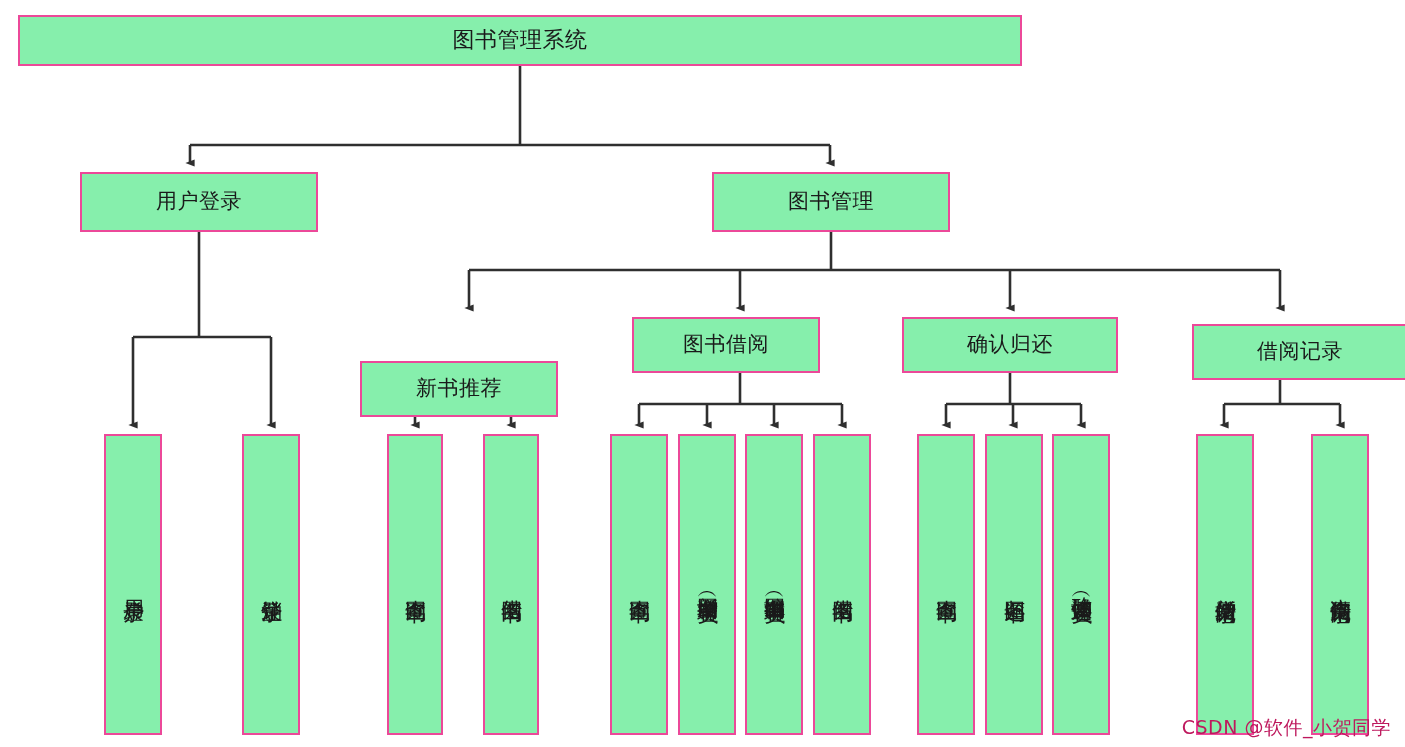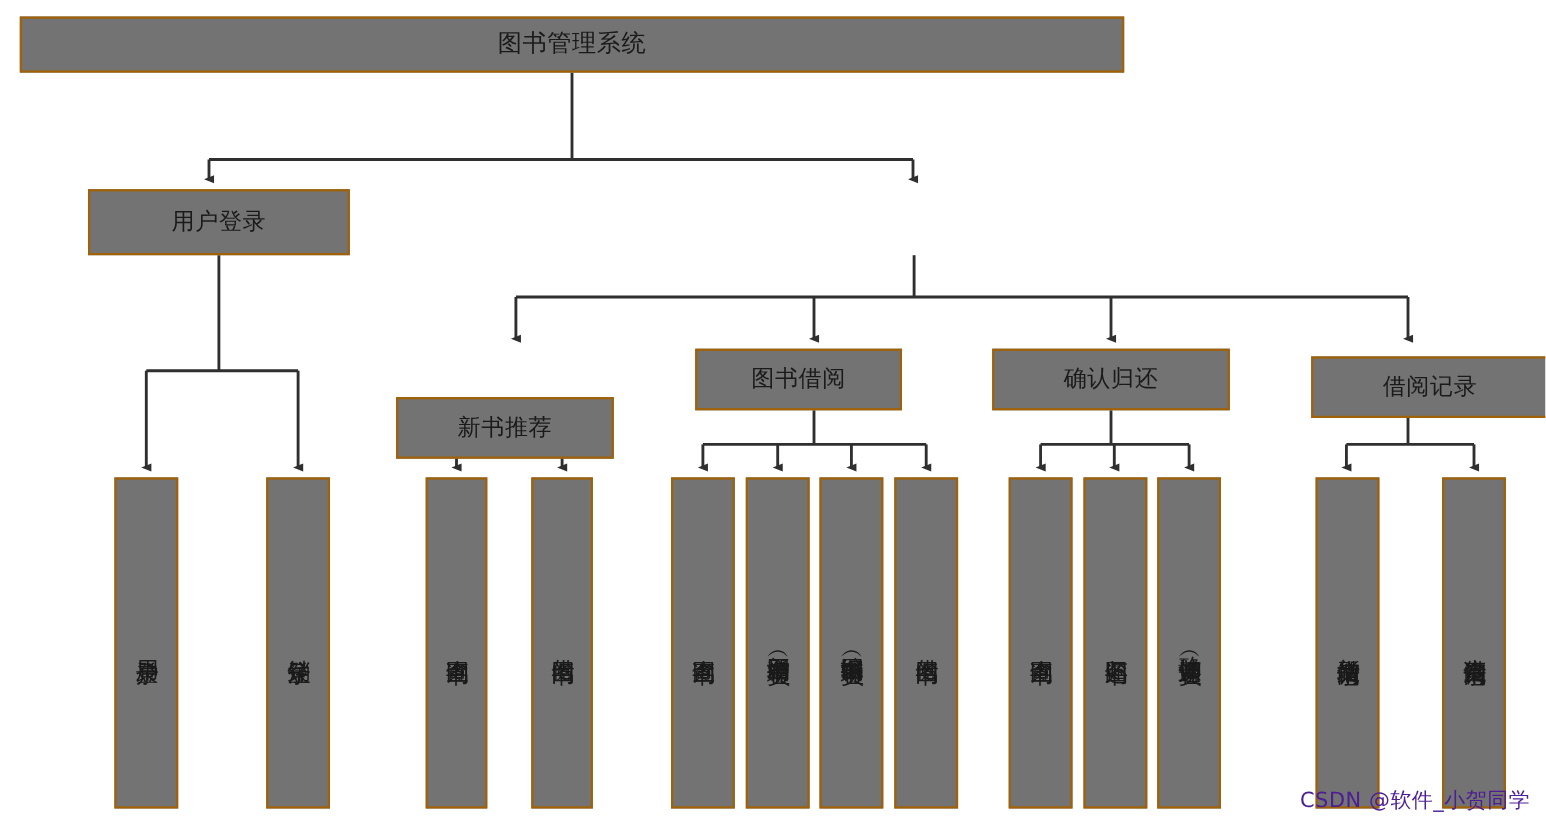--- a/index.html
+++ b/index.html
@@ -22,22 +22,22 @@
     position: absolute;
     left: 0;
     top: 0;
     width: 1405px;
     height: 747px;
     pointer-events: none;
   }
   .node {
     position: absolute;
     box-sizing: border-box;
-    background: #737373;
-    border: 2px solid #a16207;
+    background: #86efac;
+    border: 2px solid #ec4899;
     display: flex;
     align-items: center;
     justify-content: center;
     color: #1a1a1a;
   }
   .node-h {
     font-size: 21px;
     letter-spacing: 0.5px;
     line-height: 1.1;
     white-space: nowrap;
@@ -59,21 +59,21 @@
   .node-v .vtext {
     writing-mode: vertical-rl;
     text-orientation: upright;
     display: block;
   }
   .watermark {
     position: absolute;
     right: 14px;
     bottom: 6px;
     font-size: 19px;
-    color: #4c1d95;
+    color: #be185d;
     white-space: nowrap;
     letter-spacing: 0.5px;
   }
 </style>
 </head>
 <body>
 
 <div id="diagram-root">
 
   <svg id="edge-layer" viewBox="0 0 1405 747" width="1405" height="747" xmlns="http://www.w3.org/2000/svg">
@@ -126,20 +126,23 @@
     </g>
   </svg>
 
   <div class="node node-h node-root" style="left:18px; top:15px; width:1004px; height:51px;">
     <span>图书管理系统</span>
   </div>
 
   <div class="node node-h" style="left:80px; top:172px; width:238px; height:60px;">
     <span>用户登录</span>
   </div>
+  <div class="node node-h" style="left:712px; top:172px; width:238px; height:60px;">
+    <span>图书管理</span>
+  </div>
 
   <div class="node node-h" style="left:360px; top:317px; width:198px; height:56px;margin-top:44px;">
     <span>新书推荐</span>
   </div>
   <div class="node node-h" style="left:632px; top:317px; width:188px; height:56px;">
     <span>图书借阅</span>
   </div>
   <div class="node node-h" style="left:902px; top:317px; width:216px; height:56px;">
     <span>确认归还</span>
   </div>

